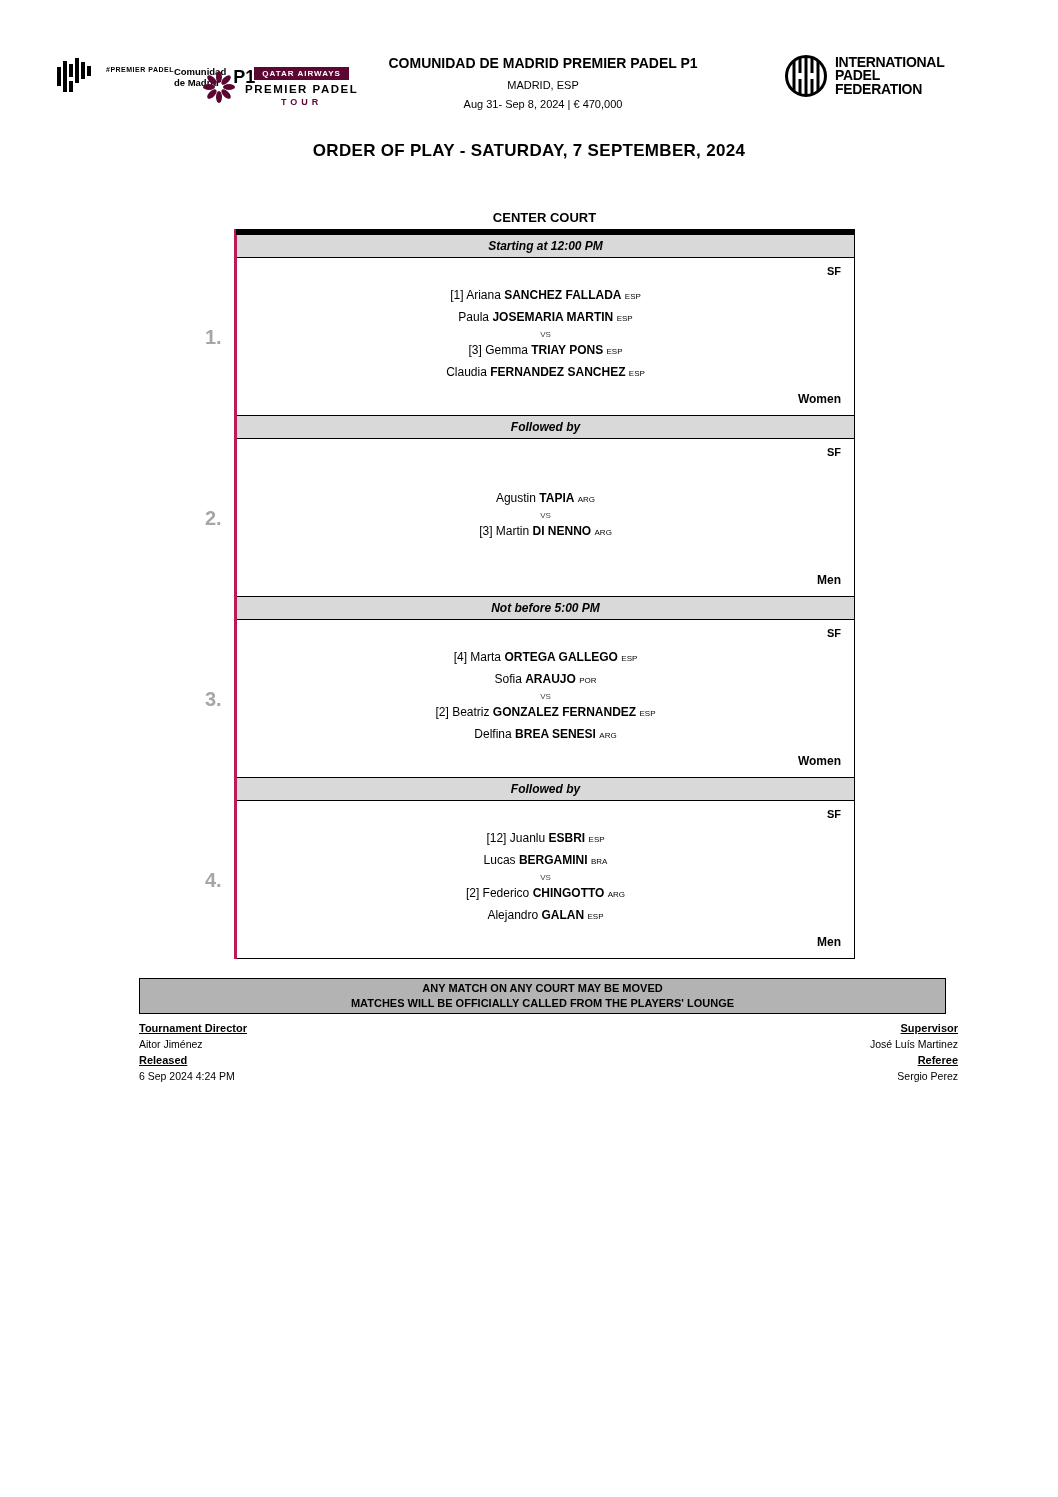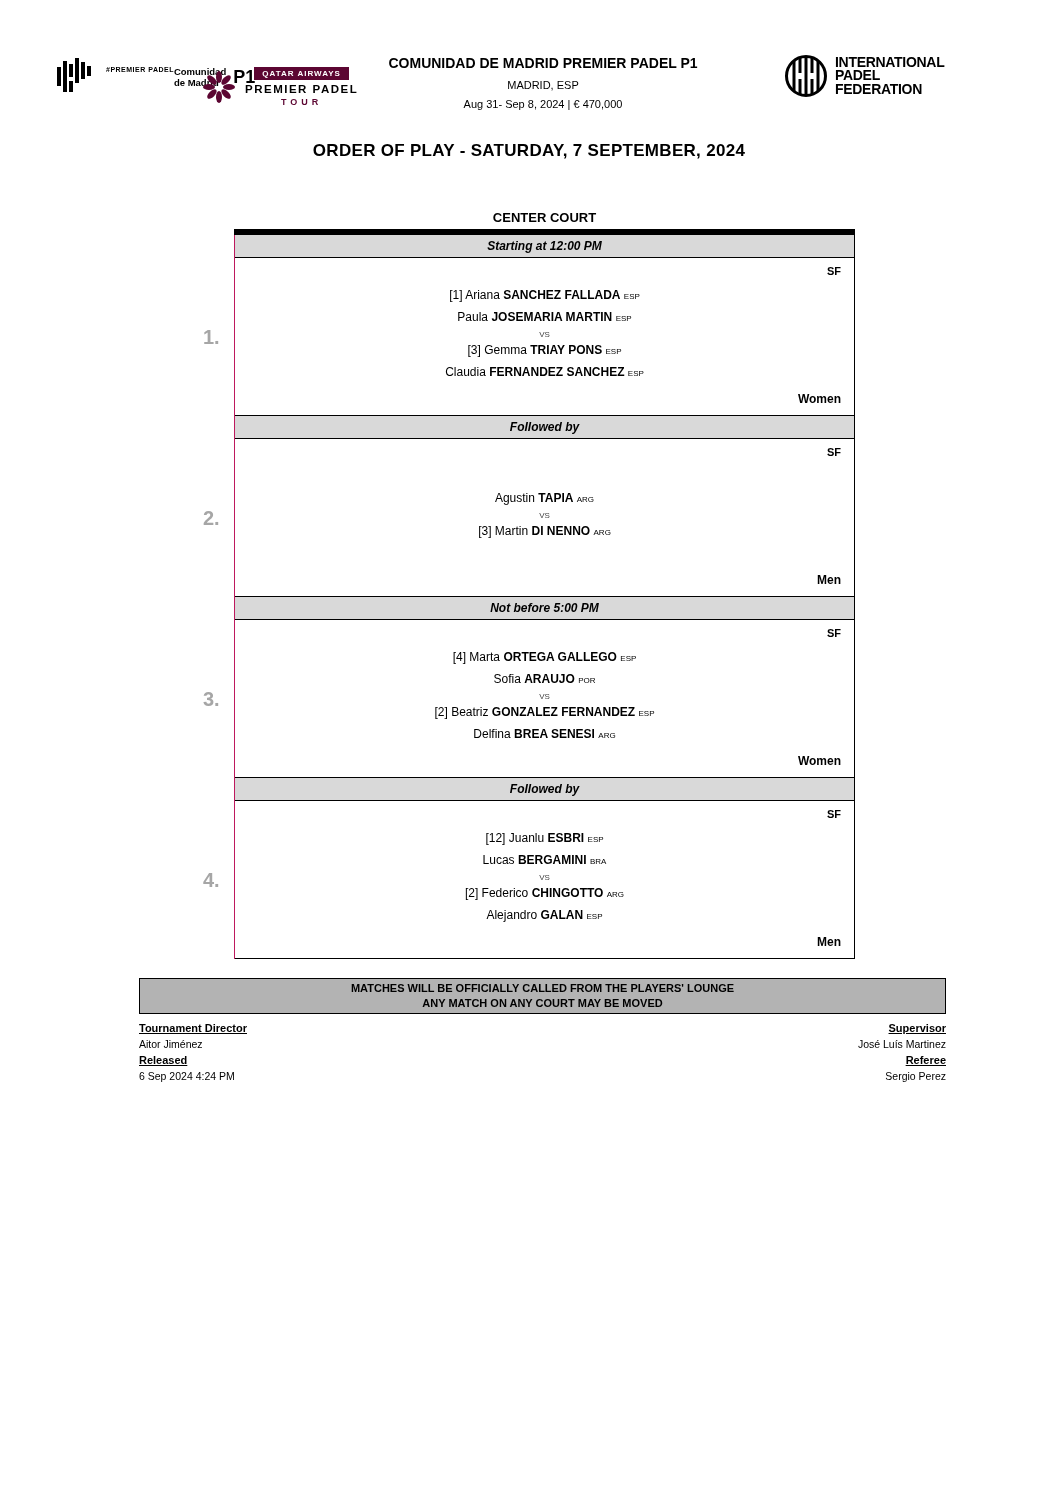--- a/index.html
+++ b/index.html
@@ -27,39 +27,39 @@
   .event-dates { font-size:11px; margin-top:7px; }
 
   .logo-ipf { position:absolute; left:783px; top:53px; display:flex; align-items:center; gap:6px; }
   .ipf-text { font-size:14px; font-weight:bold; line-height:13.5px; letter-spacing:-0.3px; }
 
   
   .page-title { position:absolute; left:0; top:141px; width:1058px; text-align:center; font-size:17px; font-weight:bold; letter-spacing:.3px; }
   .court-name { position:absolute; left:234px; top:210px; width:621px; text-align:center; font-size:13px; font-weight:bold; }
 
   
-  .table { position:absolute; left:234px; top:229px; width:621px; border-left:1px solid #be185d; border-right:1px solid #000; }
+  .table { position:absolute; left:234px; top:229px; width:621px; border-left:3px solid #be185d; border-right:1px solid #000; }
   .table-topbar { height:6px; background:#000; margin:0 -1px; }
   .slot-header { background:#d9d9d9; border-bottom:1px solid #000; text-align:center; font-size:12px; font-weight:bold; font-style:italic; height:23px; line-height:22px; }
   .match-body { position:relative; height:158px; border-bottom:1px solid #000; background:#fff; display:flex; flex-direction:column; justify-content:space-between; padding:7px 13px 9px; }
   .round { align-self:flex-end; font-size:11px; font-weight:bold; }
   .category { align-self:flex-end; font-size:12px; font-weight:bold; }
   .teams { text-align:center; }
   .player { font-size:12px; line-height:21px; white-space:nowrap; }
   .player .last { font-weight:bold; }
   .player .nat { font-size:8px; }
   .vs { font-size:8px; line-height:11px; color:#444; }
   .match-number { position:absolute; left:-32px; top:50%; transform:translateY(-50%); font-size:20px; font-weight:bold; color:#a6a6a6; }
 
   
   .notice { position:absolute; left:139px; top:978px; width:807px; background:#b3b3b3; border:1px solid #000; text-align:center; font-size:11px; font-weight:bold; line-height:15px; padding:2px 0; }
 
   
   .foot-left { position:absolute; left:139px; top:1020px; font-size:10.5px; line-height:16px; }
-  .foot-right { position:absolute; right:112px; top:1020px; font-size:10.5px; line-height:16px; text-align:right; }
+  .foot-right { position:absolute; right:100px; top:1020px; font-size:10.5px; line-height:16px; text-align:right; }
   .foot-label { font-size:11px; font-weight:bold; text-decoration:underline; }
 </style>
 </head>
 <body>
 
 <div class="page">
 
   <div class="logo-left">
     <svg width="42" height="38" viewBox="0 0 42 38">
       <g fill="#000">
@@ -190,22 +190,22 @@
         <div class="player"><span class="seed"></span> <span class="first">Lucas</span> <span class="last">BERGAMINI</span> <span class="nat">BRA</span></div>
         <div class="vs">VS</div>
         <div class="player"><span class="seed">[2]</span> <span class="first">Federico</span> <span class="last">CHINGOTTO</span> <span class="nat">ARG</span></div>
         <div class="player"><span class="seed"></span> <span class="first">Alejandro</span> <span class="last">GALAN</span> <span class="nat">ESP</span></div>
       </div>
       <div class="category">Men</div>
     </div>
   </div>
 
   <div class="notice">
+    <div>ANY MATCH ON ANY COURT MAY BE MOVED</div>
     <div>MATCHES WILL BE OFFICIALLY CALLED FROM THE PLAYERS' LOUNGE</div>
-    <div>ANY MATCH ON ANY COURT MAY BE MOVED</div>
   </div>
 
   <div class="foot-left">
     <div class="foot-label">Tournament Director</div>
     <div>Aitor Jiménez</div>
     <div class="foot-label">Released</div>
     <div>6 Sep 2024  4:24 PM</div>
   </div>
   <div class="foot-right">
     <div class="foot-label">Supervisor</div>

